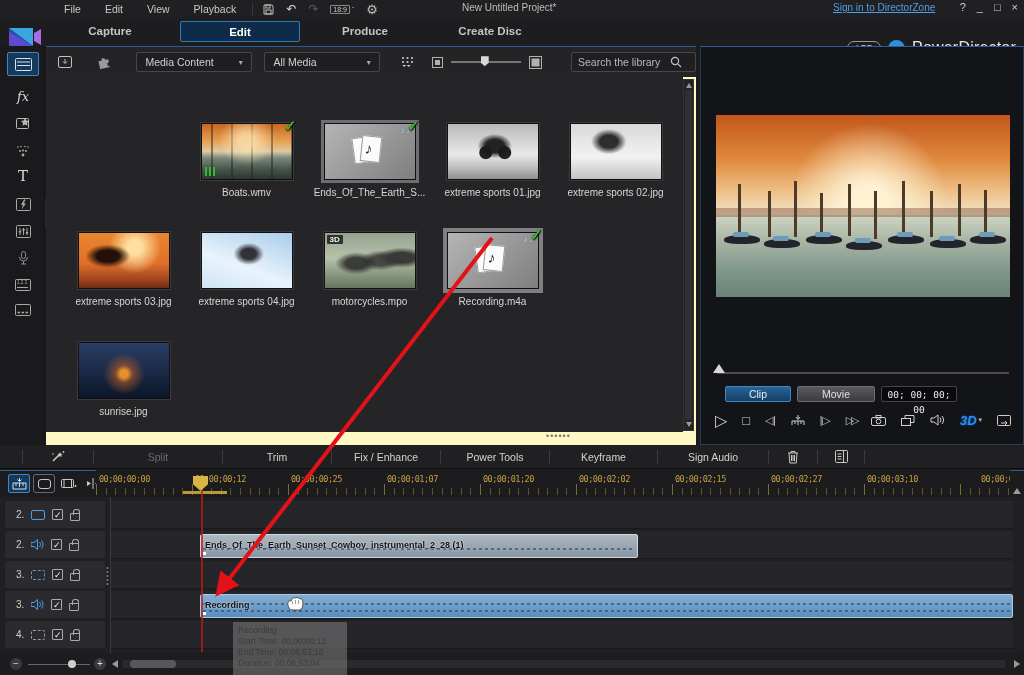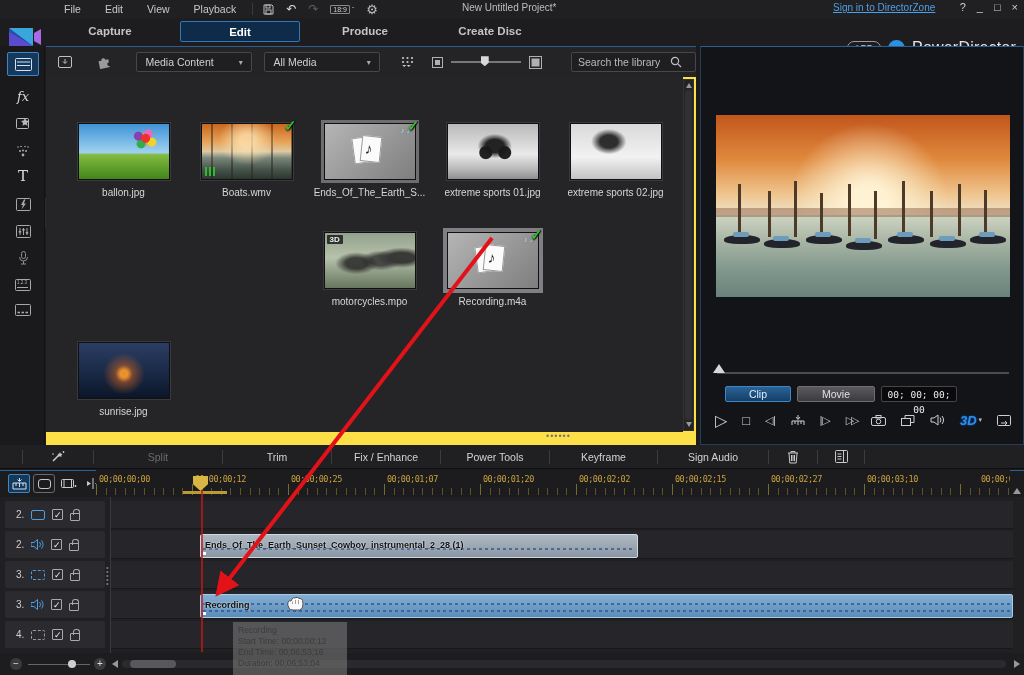--- a/index.html
+++ b/index.html
@@ -29,21 +29,21 @@
 
   
   .rail { position:absolute; left:0; top:46px; width:45px; height:399px; background:#1a1a1d; border-right:1px solid #131315; }
   .rail-item { position:absolute; left:7px; width:32px; height:24px; display:flex; align-items:center; justify-content:center; color:#b8b8b8; }
   .rail-item.sel { background:#16395a; border:1px solid #3e86c8; border-radius:2px; }
   .rail-fx { font-family:"DejaVu Serif",serif; font-style:italic; font-size:13px; color:#d8d8d8; }
   .rail-T { font-family:"DejaVu Serif",serif; font-size:15px; color:#d8d8d8; }
   .rail-expand { position:absolute; left:45px; top:198px; width:9px; height:30px; background:#2c2c30; border-radius:0 3px 3px 0; color:#999; font-size:9px; line-height:30px; text-align:center; }
 
   
-  .library { position:absolute; left:46px; top:46px; width:650px; height:399px; background:#fde047; border-top:1px solid #2a5f93; }
+  .library { position:absolute; left:46px; top:46px; width:650px; height:399px; background:#fef9c3; border-top:1px solid #2a5f93; }
   .libtools { position:absolute; left:0; top:0; width:650px; height:30px; background:#242427; display:flex; align-items:center; }
   .drop { height:20px; background:#1f1f22; border:1px solid #47474b; border-radius:2px; color:#d0d0d0; font-size:10.5px; display:flex; align-items:center; justify-content:space-between; padding:0 8px; }
   .searchbox { height:20px; background:#1f1f22; border:1px solid #47474b; border-radius:2px; display:flex; align-items:center; padding:0 6px; }
   .searchbox input { background:transparent; border:none; outline:none; color:#cfcfcf; font-size:10.5px; width:92px; font-family:"Liberation Sans",sans-serif; }
   .searchbox input::placeholder { color:#b9b9b9; }
   .libgrid { position:absolute; left:0; top:30px; width:637px; height:355px; background:#252528; }
   .cell { position:absolute; width:123px; text-align:center; }
   .thumb { position:relative; width:92px; height:57px; margin:0 auto; border:1px solid #101012; box-shadow:0 0 0 1px #3a3a3e; }
   .mname { margin-top:7px; font-size:10px; color:#d6d6d6; white-space:nowrap; }
   .check { position:absolute; right:-5px; top:-7px; color:#35c12f; font-size:15px; font-weight:bold; text-shadow:0 1px 2px #000, 1px 0 1px #000; }
@@ -368,24 +368,20 @@
         <input placeholder="Search the library" style="">
         <svg width="12" height="12" viewBox="0 0 12 12">
             <circle cx="5" cy="5" r="3.6" fill="none" stroke="#c0c0c0" stroke-width="1.2"></circle>
             <line x1="7.8" y1="7.8" x2="11" y2="11" stroke="#c0c0c0" stroke-width="1.2"></line>
           </svg>
       </div>
     </div>
 
     <div class="libgrid">
 
-      <div class="cell" style="left:16px;top:46px">
-        <div class="thumb th-ballon"></div>
-        <div class="mname">ballon.jpg</div>
-      </div>
       <div class="cell" style="left:139px;top:46px">
         <div class="thumb th-boats">
           <div class="eqgreen"></div>
           <span class="check">✓</span>
         </div>
         <div class="mname">Boats.wmv</div>
       </div>
       <div class="cell" style="left:262px;top:46px">
         <div class="thumb th-audio" style="box-shadow:0 0 0 3px #6e6e72">
           <div class="page pg1"></div>
@@ -398,20 +394,28 @@
       </div>
       <div class="cell" style="left:385px;top:46px">
         <div class="thumb th-es01"></div>
         <div class="mname">extreme sports 01.jpg</div>
       </div>
       <div class="cell" style="left:508px;top:46px">
         <div class="thumb th-es02"></div>
         <div class="mname">extreme sports 02.jpg</div>
       </div>
 
+      <div class="cell" style="left:16px;top:155px">
+        <div class="thumb th-es03"></div>
+        <div class="mname">extreme sports 03.jpg</div>
+      </div>
+      <div class="cell" style="left:139px;top:155px">
+        <div class="thumb th-es04"></div>
+        <div class="mname">extreme sports 04.jpg</div>
+      </div>
       <div class="cell" style="left:262px;top:155px">
         <div class="thumb th-moto">
           <span class="badge3d">3D</span>
         </div>
         <div class="mname">motorcycles.mpo</div>
       </div>
       <div class="cell" style="left:385px;top:155px">
         <div class="thumb th-audio" style="box-shadow:0 0 0 4px #808084">
           <div class="page pg1"></div>
           <div class="page pg2"></div>

